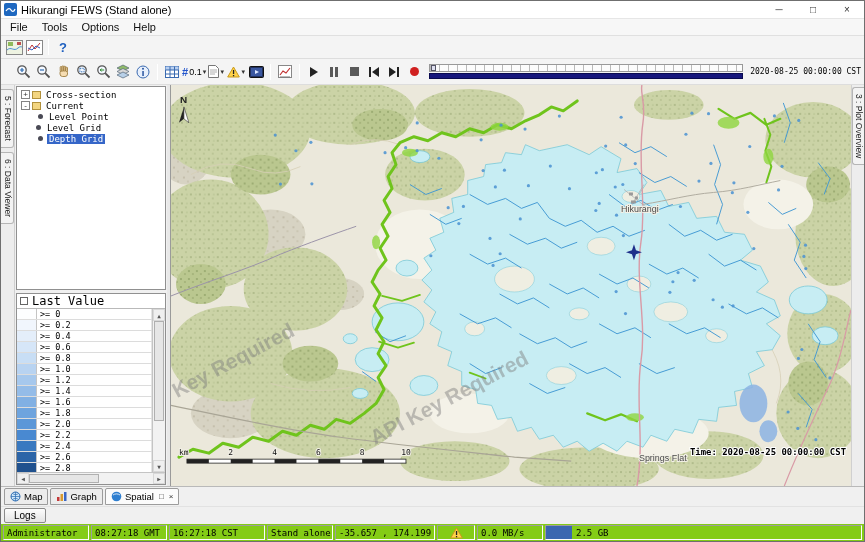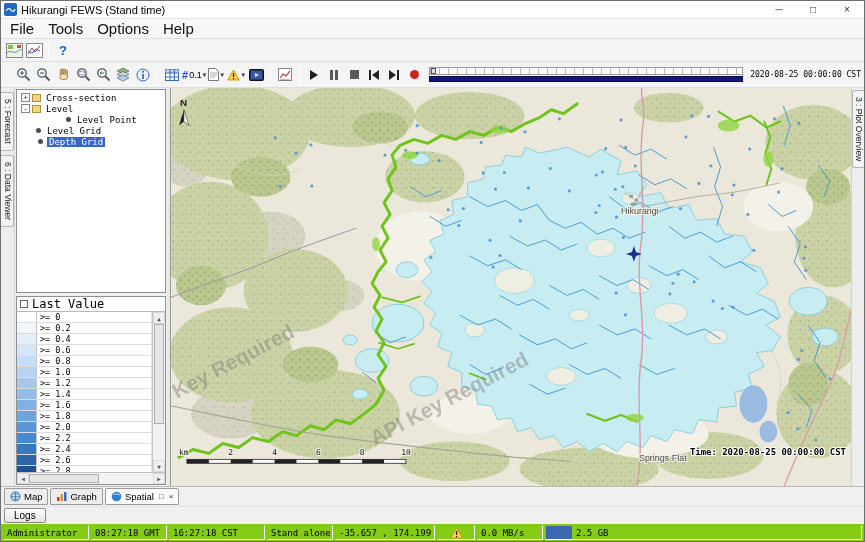--- a/index.html
+++ b/index.html
@@ -12,21 +12,21 @@
               padding-left:3px; border-bottom:1px solid #e6e6e6; }
   .title-icon { width:13px; height:13px; margin-right:4px; flex:0 0 13px; }
   .title-text { font-size:11px; color:#000; flex:1; white-space:nowrap; }
   .win-controls { display:flex; height:100%; }
   .win-btn { width:34px; display:flex; align-items:center; justify-content:center;
              font-size:10px; color:#333; }
 
   
   .menubar { flex:0 0 17px; background:#f7f7f7; display:flex; align-items:center;
              padding-left:2px; border-bottom:1px solid #e0e0e0; }
-  .menu-item { padding:1px 7px; font-size:15px; color:#111; }
+  .menu-item { padding:1px 7px; font-size:11px; color:#111; }
 
   
   .toolbar { background:#f4f4f4; display:flex; align-items:center; border-bottom:1px solid #ddd; }
   .tb1 { flex:0 0 23px; height:23px; padding-left:3px; }
   .tb2 { flex:0 0 26px; height:26px; padding-left:12px; }
   .tbtn { height:20px; min-width:20px; display:flex; align-items:center; justify-content:center; gap:1px; }
   .tsep { width:1px; height:16px; background:#c6c6c6; margin:0 4px; border-right:1px solid #fff; }
   .help-q { color:#1d5fbf; font-weight:bold; font-size:13px; }
   .hash { color:#2255cc; font-weight:bold; font-size:11px; }
   .tval { font-size:9px; }
@@ -136,21 +136,21 @@
 </head>
 <body>
 
 <div class="window">
 
   <div class="titlebar">
     <svg class="title-icon" viewBox="0 0 13 13">
       <rect width="13" height="13" rx="2" fill="#1e68c0"></rect>
       <path d="M2,8 c2,-3 4,-3 5,-1 c1,2 3,2 4,-1" stroke="#fff" stroke-width="1.3" fill="none"></path>
     </svg>
-    <span class="title-text">Hikurangi FEWS  (Stand time)</span>
+    <span class="title-text">Hikurangi FEWS  (Stand alone)</span>
     <div class="win-controls">
       <span class="win-btn">─</span>
       <span class="win-btn">□</span>
       <span class="win-btn">×</span>
     </div>
   </div>
 
   <div class="menubar">
       <span class="menu-item">File</span>
       <span class="menu-item">Tools</span>
@@ -319,23 +319,23 @@
     <div class="left-panel">
       <div class="tree-box">
           <div class="tree-row" style="padding-left: 4px;">
             <span class="expander">+</span>
             <span class="tree-folder"></span>
             <span class="tree-label">Cross-section</span>
           </div>
           <div class="tree-row" style="padding-left: 4px;">
             <span class="expander">-</span>
             <span class="tree-folder"></span>
-            <span class="tree-label">Level</span>
+            <span class="tree-label">Current</span>
           </div>
-          <div class="tree-row" style="padding-left: 18px; margin-left: 28px;">
+          <div class="tree-row" style="padding-left: 18px;">
             <span class="bullet"></span>
             <span class="tree-label">Level Point</span>
           </div>
           <div class="tree-row" style="padding-left: 16px;">
             <span class="bullet"></span>
             <span class="tree-label">Level Grid</span>
           </div>
           <div class="tree-row selected" style="padding-left: 18px;">
             <span class="bullet"></span>
             <span class="tree-label">Depth Grid</span>

